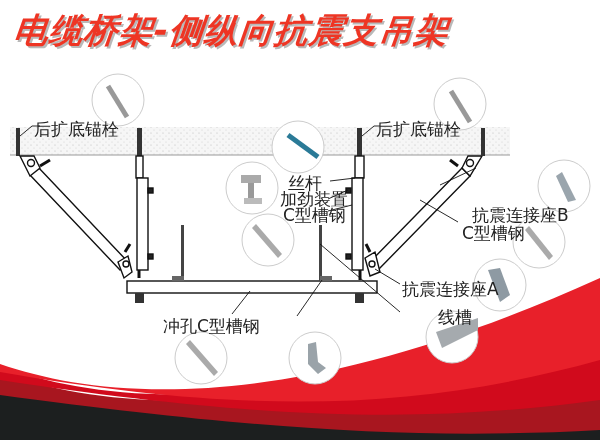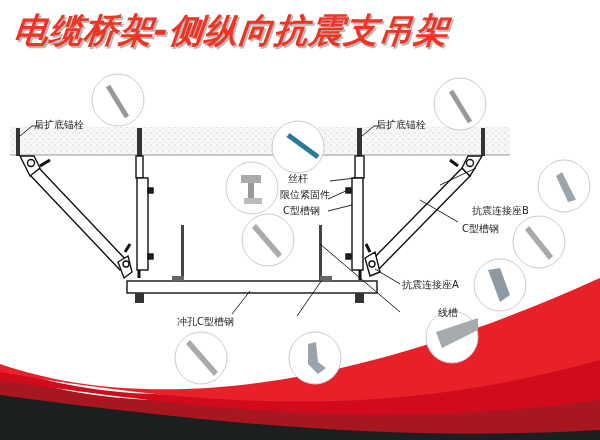--- a/index.html
+++ b/index.html
@@ -6,21 +6,21 @@
   body { width: 600px; height: 440px; overflow: hidden; background: #ffffff; font-family: "DejaVu Sans", sans-serif; position: relative; }
   .canvas { position: absolute; left: 0; top: 0; width: 600px; height: 440px; }
   .title {
     position: absolute; left: 14px; top: 8px; width: 580px;
     font-family: "DejaVu Sans", sans-serif; font-weight: bold; font-style: italic;
     font-size: 34px; letter-spacing: 1px; color: #ee3524;
     text-shadow: 2px 2px 0 #b9b9b9;
     transform: skewX(-6deg);
     white-space: nowrap;
   }
-  .lbl { position: absolute; font-size: 10px; color: #222; white-space: nowrap; font-family: "DejaVu Sans", sans-serif; }
+  .lbl { position: absolute; font-size: 17px; color: #222; white-space: nowrap; font-family: "DejaVu Sans", sans-serif; }
   svg { position: absolute; left: 0; top: 0; }
 </style>
 </head>
 <body>
 
 <div class="canvas">
 
   <svg width="600" height="440" viewBox="0 0 600 440">
     <path d="M0,370 C120,420 300,430 600,330 L600,440 L0,440 Z" fill="#1c1f1f"></path>
     <path d="M0,372 C110,412 290,424 600,312 L600,430 C420,440 260,430 0,395 Z" fill="#a8161f"></path>
@@ -147,20 +147,20 @@
       <circle cx="315" cy="358" r="26"></circle>
       <polygon points="308,344 316,342 318,362 326,368 318,374 308,364" fill="#9aa3a9" stroke="none"></polygon>
     </g>
   </svg>
 
   <div class="title">电缆桥架-侧纵向抗震支吊架</div>
 
   <div class="lbl" style="left:34px;top:118px;">后扩底锚栓</div>
   <div class="lbl" style="left:376px;top:118px;">后扩底锚栓</div>
   <div class="lbl" style="left:288px;top:172px;">丝杆</div>
-  <div class="lbl" style="left:280px;top:188px;">限位紧固件</div>
+  <div class="lbl" style="left:280px;top:188px;">加劲装置</div>
   <div class="lbl" style="left:283px;top:204px;">C型槽钢</div>
   <div class="lbl" style="left:472px;top:180px;margin-top:24px;">抗震连接座B</div>
   <div class="lbl" style="left:462px;top:222px;">C型槽钢</div>
   <div class="lbl" style="left:402px;top:278px;text-align:center;">抗震连接座A</div>
   <div class="lbl" style="left:402px;top:306px;margin-left:36px;">线槽</div>
-  <div class="lbl" style="left:177px;top:315px;">冲孔C型槽钢</div>
+  <div class="lbl" style="left:163px;top:315px;">冲孔C型槽钢</div>
 </div>
 
 </body></html>

